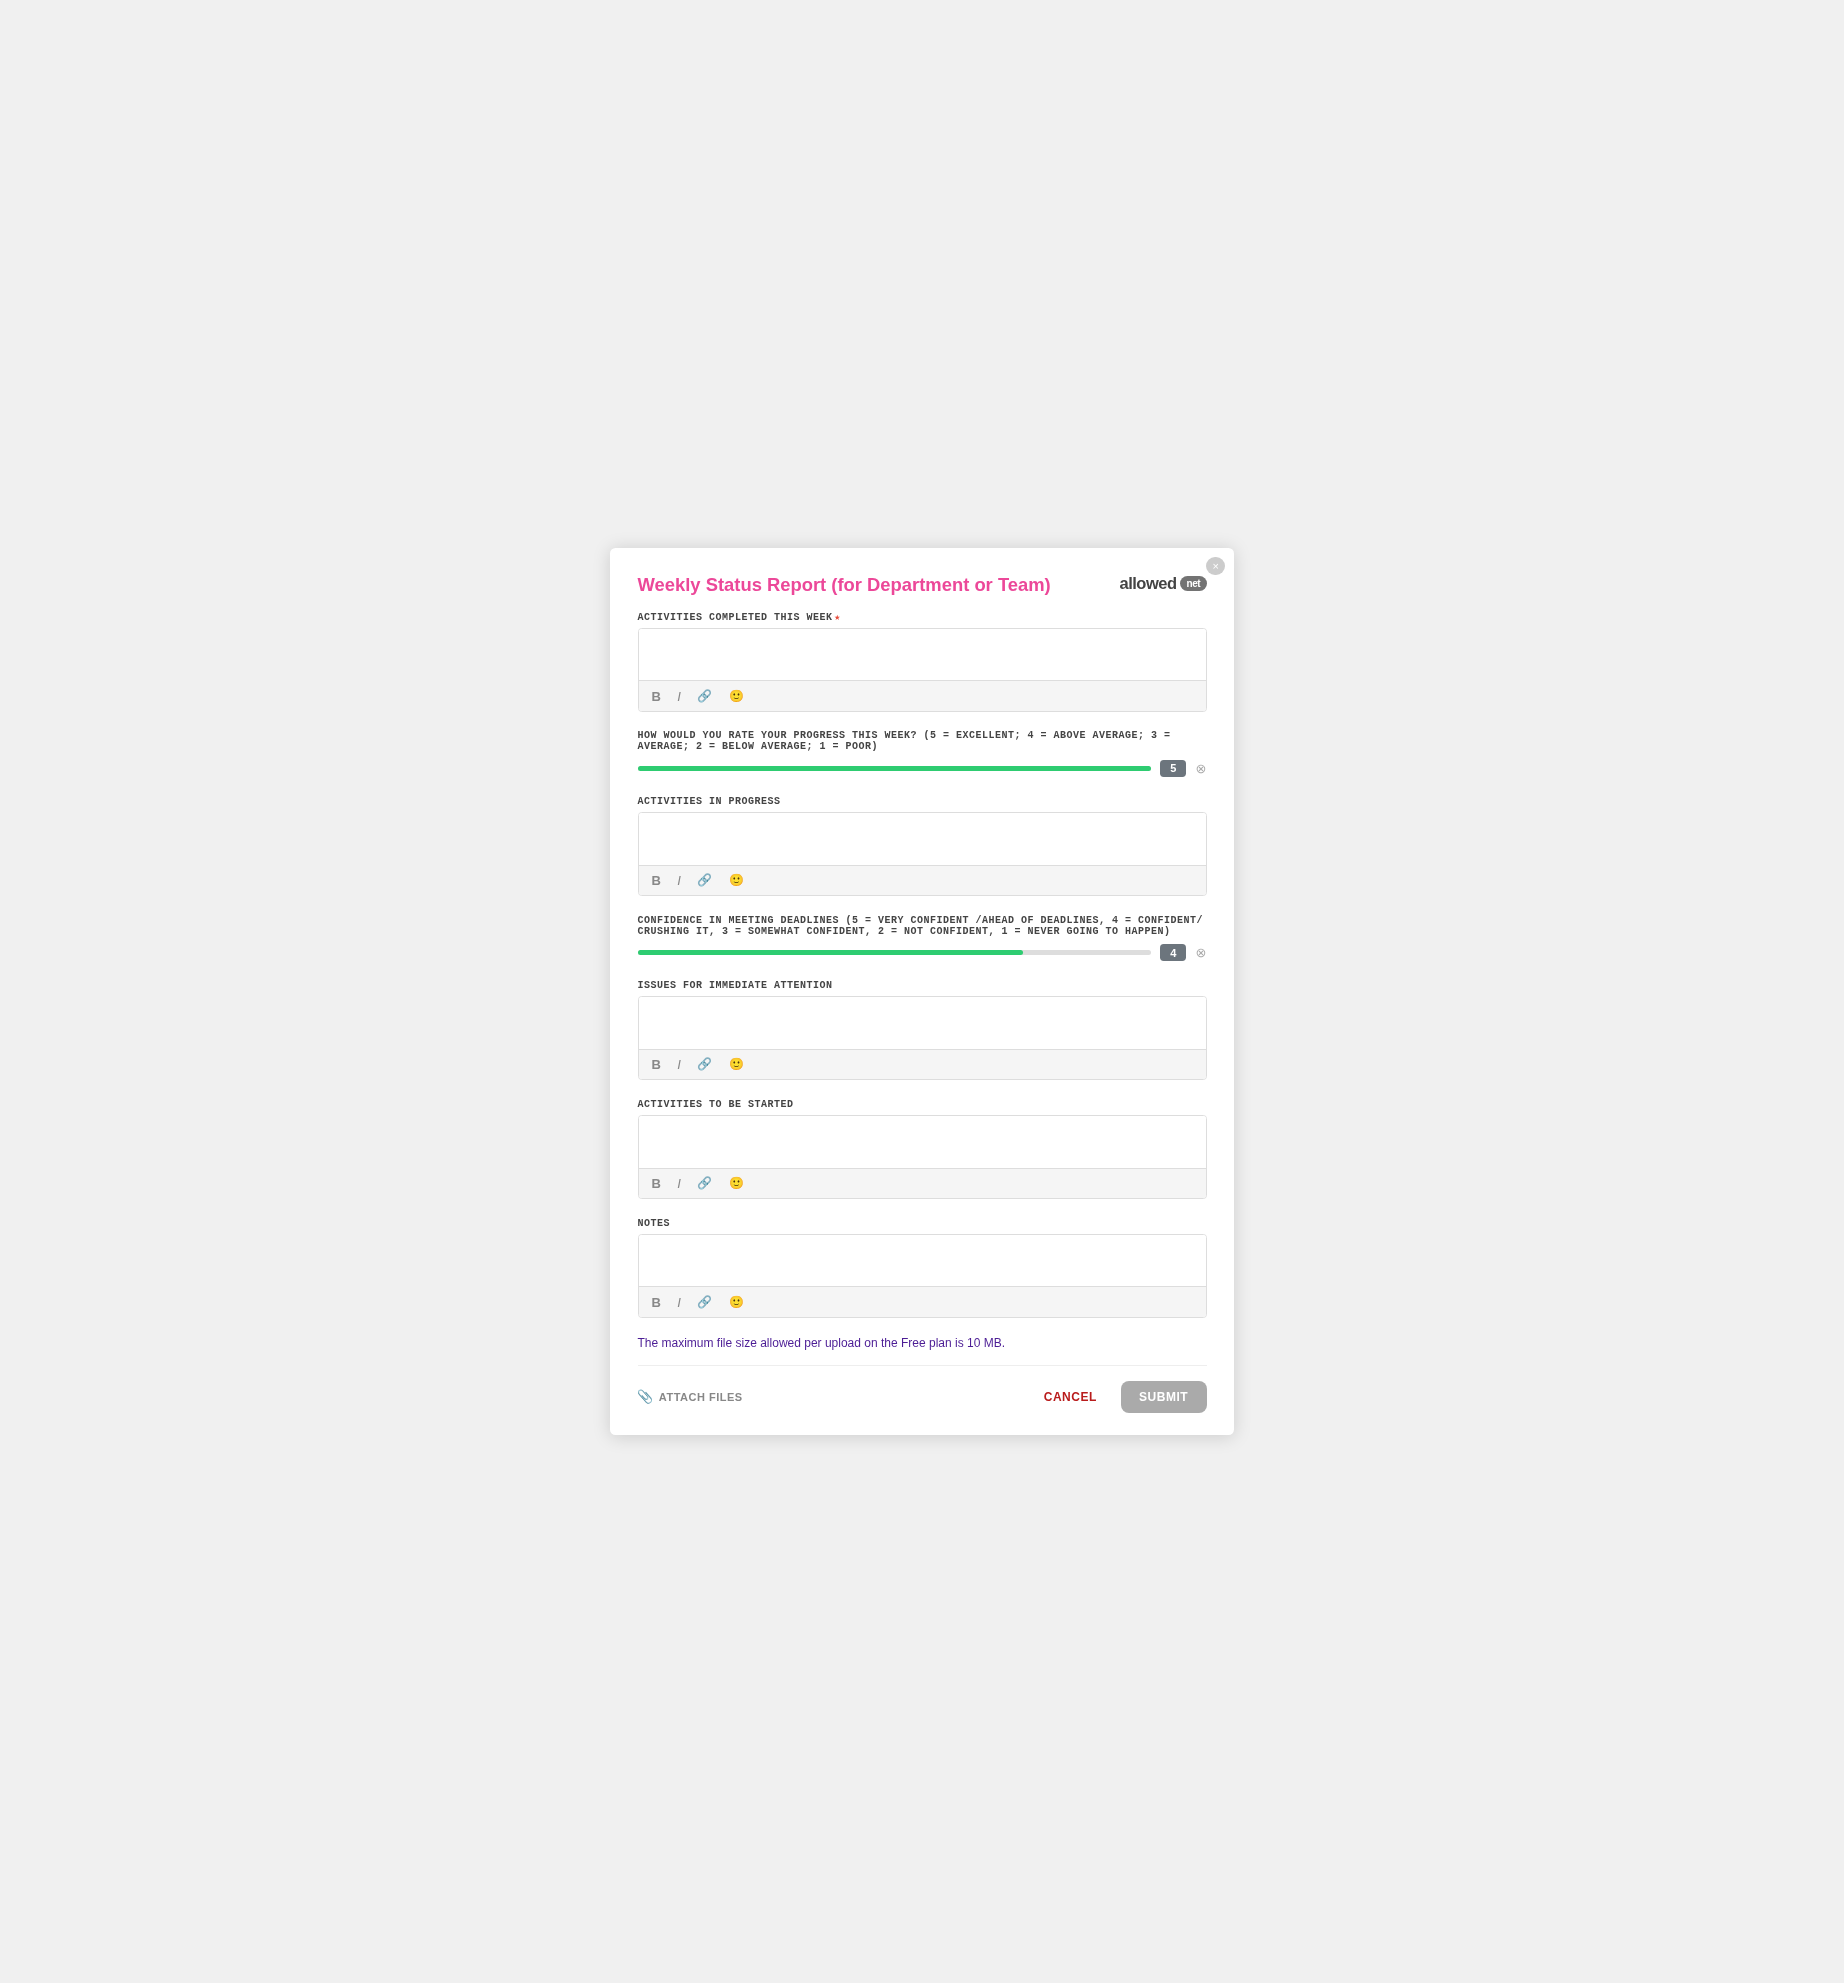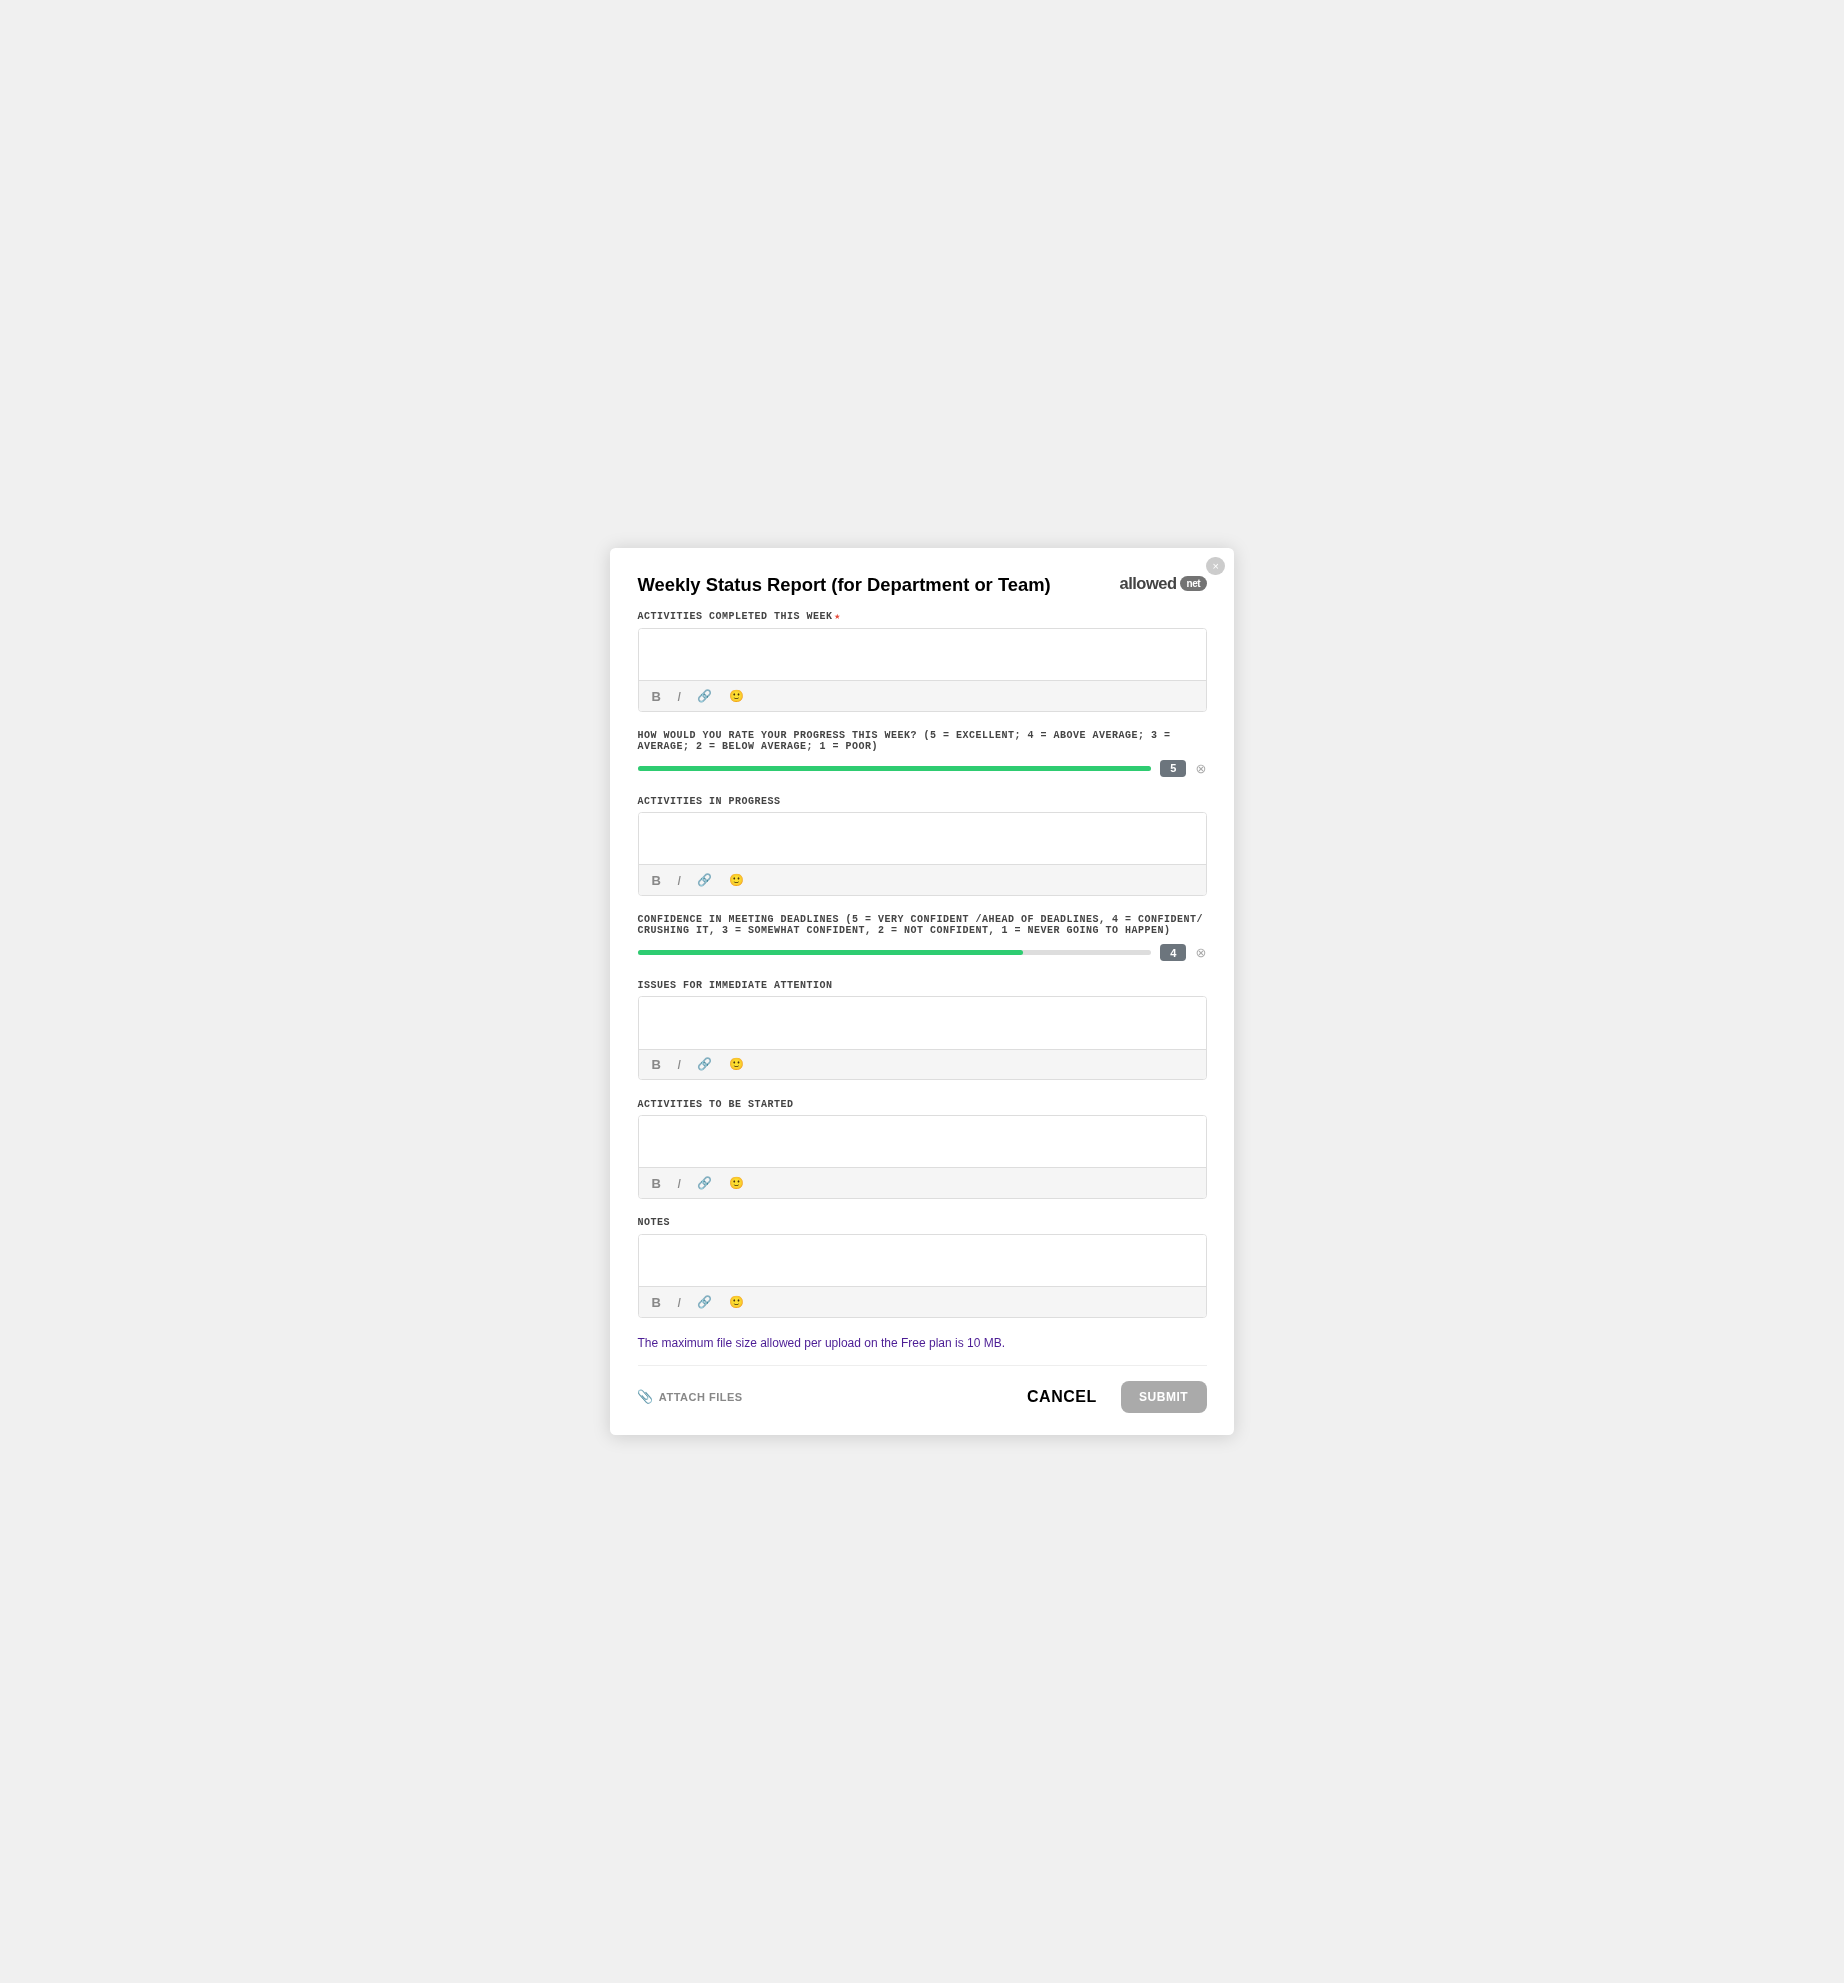--- a/index.html
+++ b/index.html
@@ -23,21 +23,21 @@
     }
     .modal-header {
       display: flex;
       align-items: flex-start;
       justify-content: space-between;
       margin-bottom: 14.7px;
     }
     .modal-title {
       font-size: 18.4px;
       font-weight: 700;
-      color: #000000;
+      color: #ec4899;
     }
     .brand-logo {
       display: flex;
       align-items: center;
       gap: 3.7px;
       font-size: 16.5px;
       font-weight: 700;
       color: #444;
       letter-spacing: -0.5px;
     }
@@ -176,22 +176,22 @@
       font-size: 13px;
     }
     .footer-actions {
       display: flex;
       gap: 11px;
       align-items: center;
     }
     .cancel-btn {
       background: none;
       border: none;
-      color: #000000;
-      font-size: 16px;
+      color: #b91c1c;
+      font-size: 12px;
       font-weight: 700;
       letter-spacing: 0.5px;
       cursor: pointer;
       text-transform: uppercase;
       padding: 7.3px 13px;
     }
     .submit-btn {
       background: #aaa;
       color: #fff;
       border: none;

